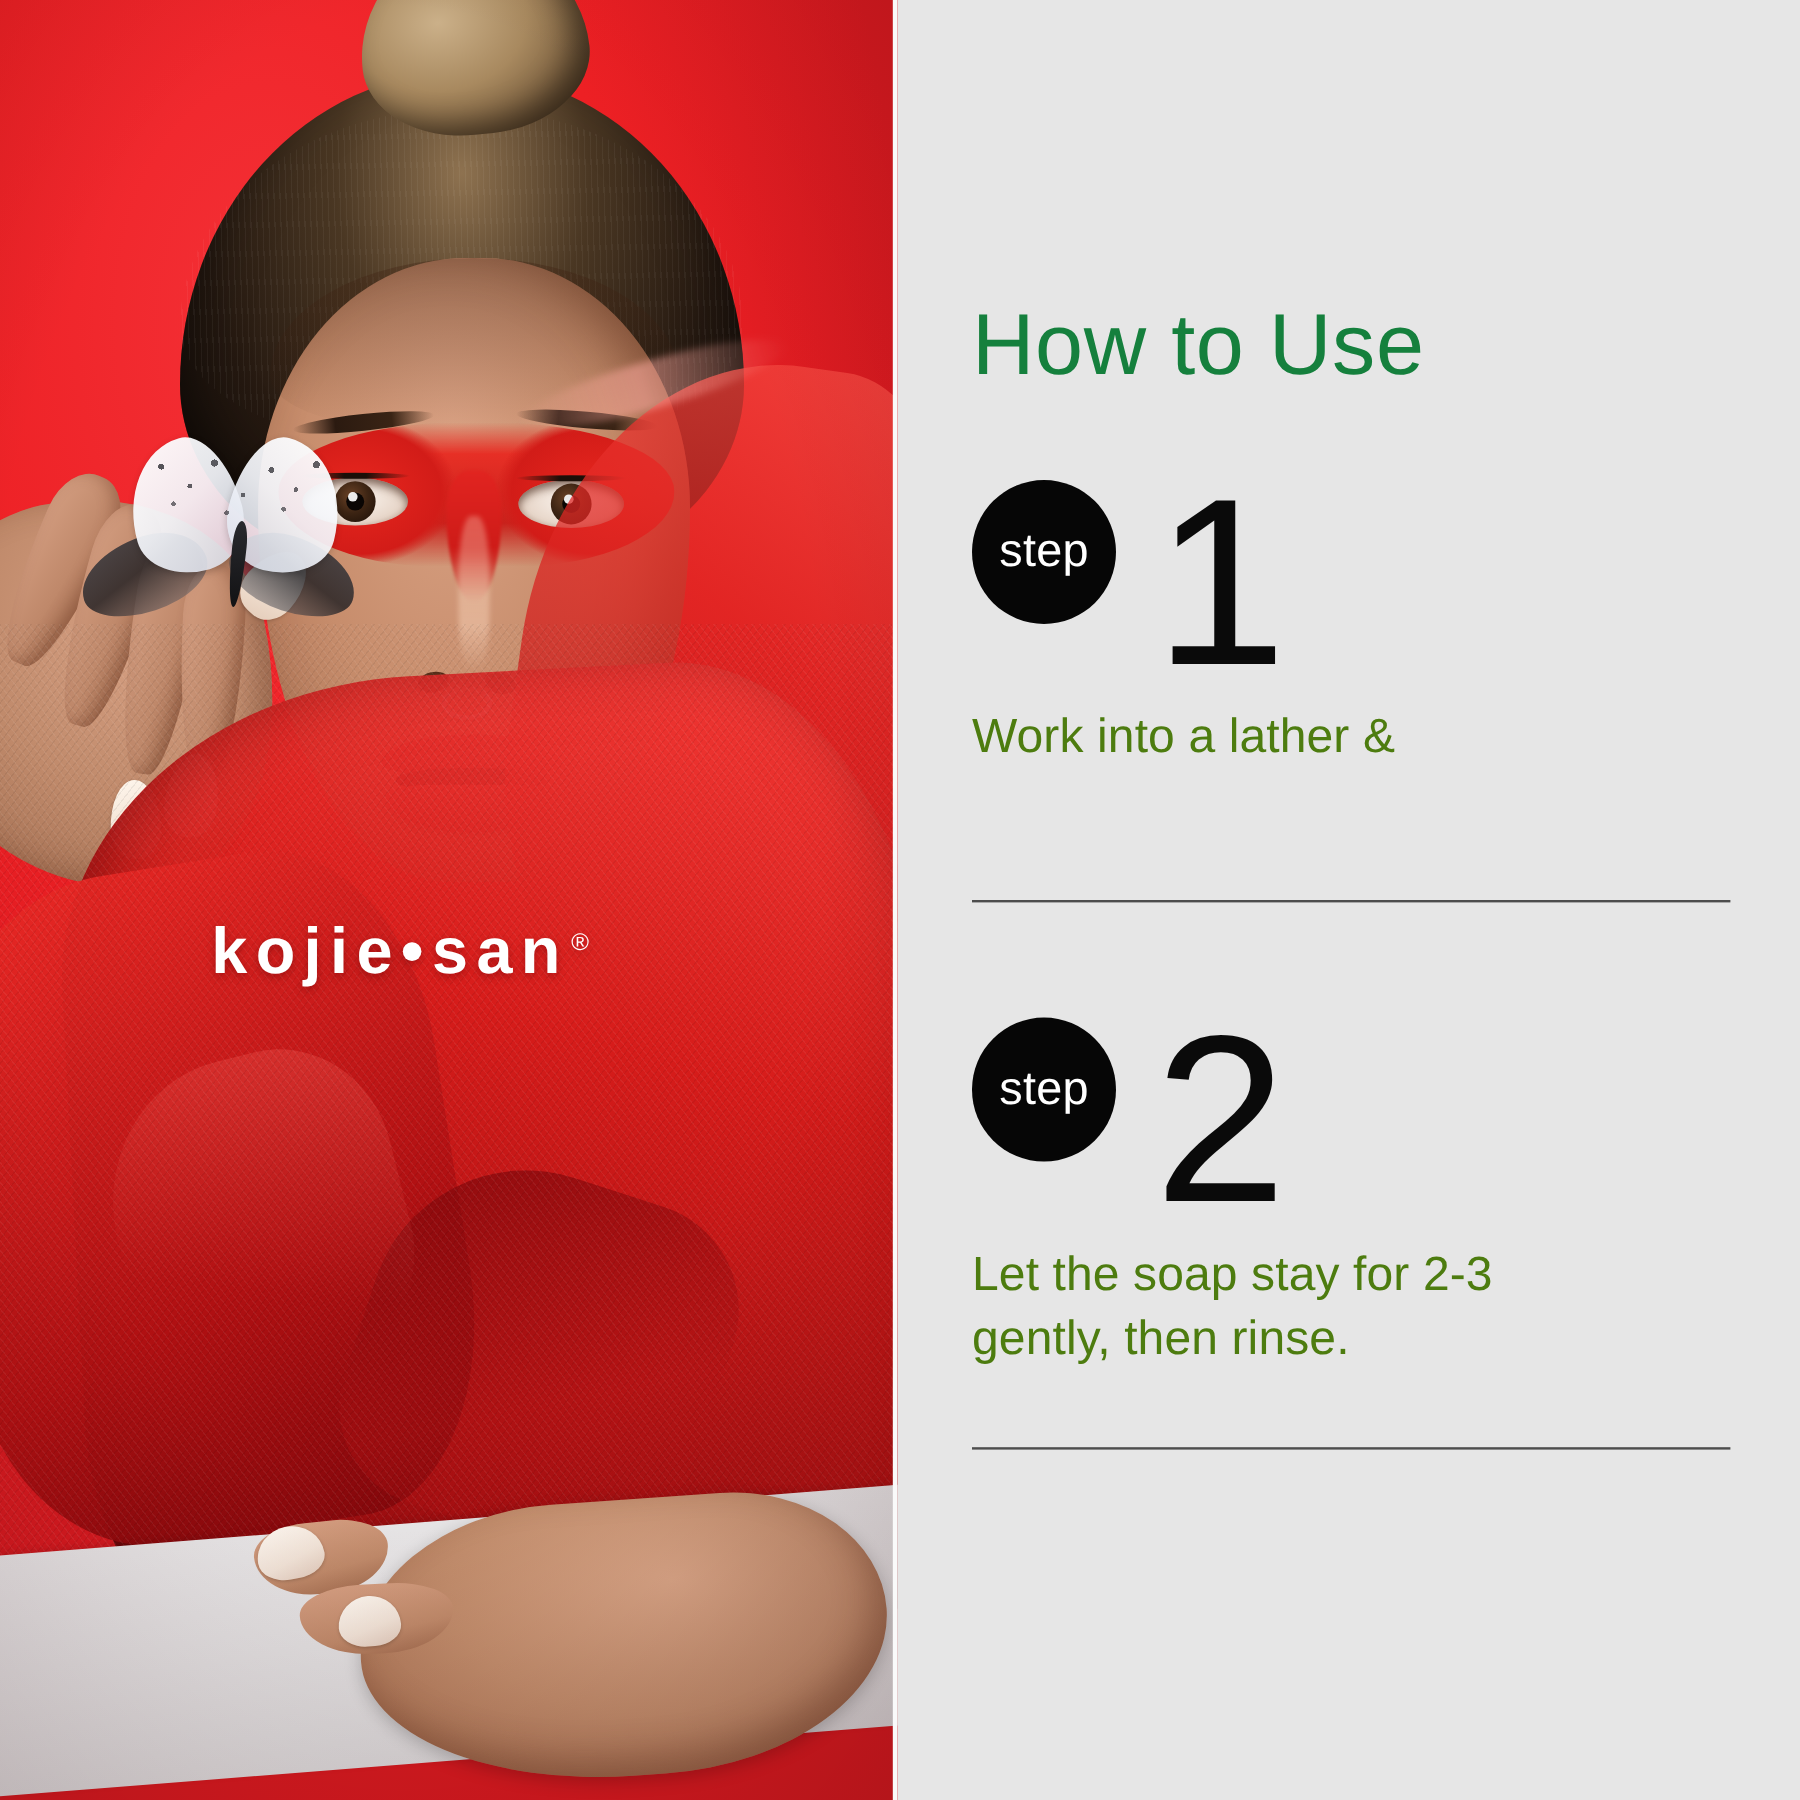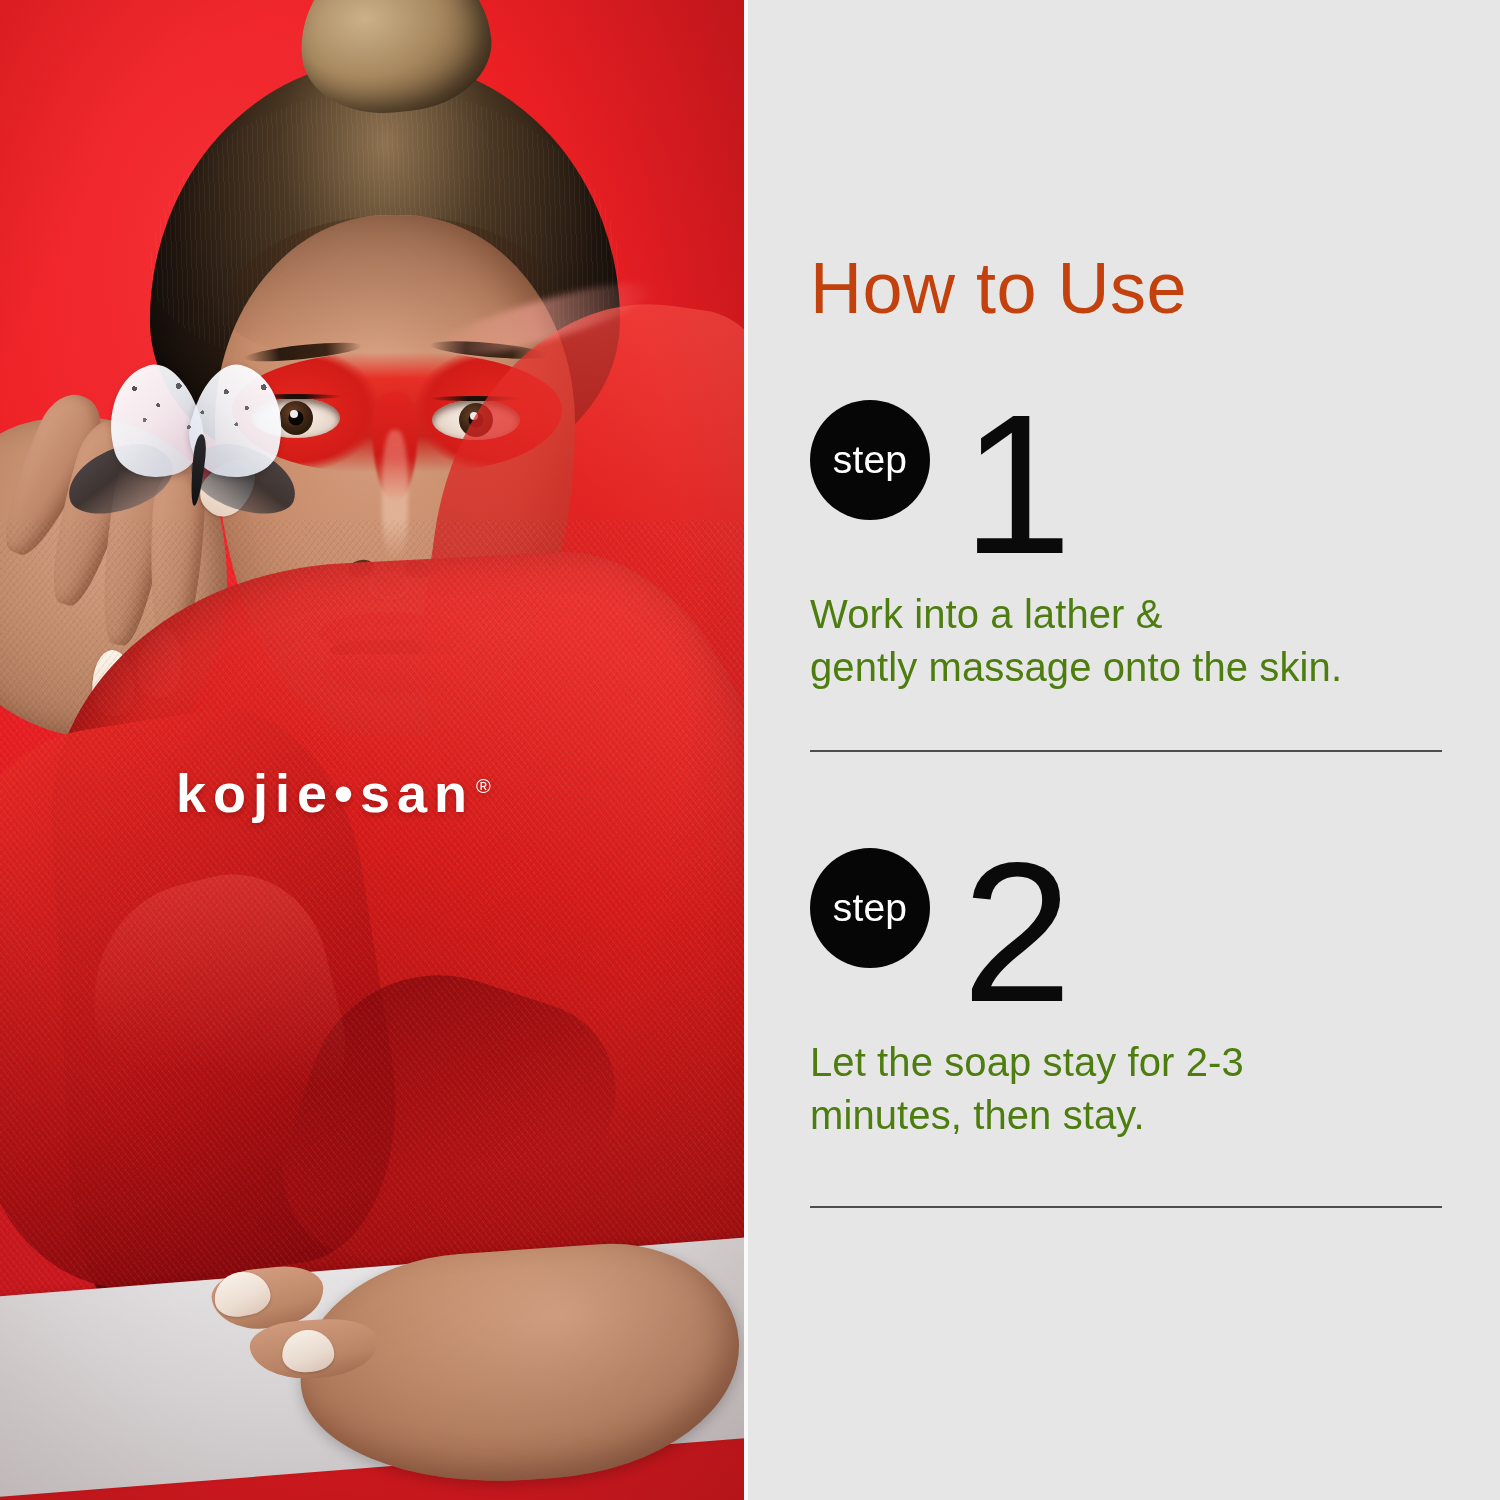--- a/index.html
+++ b/index.html
@@ -342,21 +342,21 @@
     flex:1 1 auto;
     height:1500px;
     background:#E6E6E6;
     padding:0;
   }
 
   .panel-title {
     position:absolute; left:62px; top:252px;
     font-size:72px;
     font-weight:300;
-    color:#c2410c;
+    color:#15803d;
     letter-spacing:.5px;
     line-height:1;
     white-space:nowrap;
   }
 
   .step-block { position:absolute; left:62px; width:630px; }
   .step-block.one { top:400px; }
   .step-block.two { top:848px; }
 
   .step-head {
@@ -496,35 +496,34 @@
 
     <div class="step-block one">
       <div class="step-head">
         <div class="step-badge">
           <span>step</span>
         </div>
         <div class="step-num">1</div>
       </div>
       <div class="step-text">
         <span class="ln2x">Work into a lather &amp;</span>
-        <span class="ln2x">gently massage onto the skin.</span>
       </div>
     </div>
 
     <div class="rule r1"></div>
 
     <div class="step-block two">
       <div class="step-head">
         <div class="step-badge">
           <span>step</span>
         </div>
         <div class="step-num">2</div>
       </div>
       <div class="step-text">
         <span class="ln2x">Let the soap stay for 2-3</span>
-        <span class="ln2x">minutes, then stay.</span>
+        <span class="ln2x">gently, then rinse.</span>
       </div>
     </div>
 
     <div class="rule r2"></div>
 
   </div>
 </div>
 
 </body></html>

